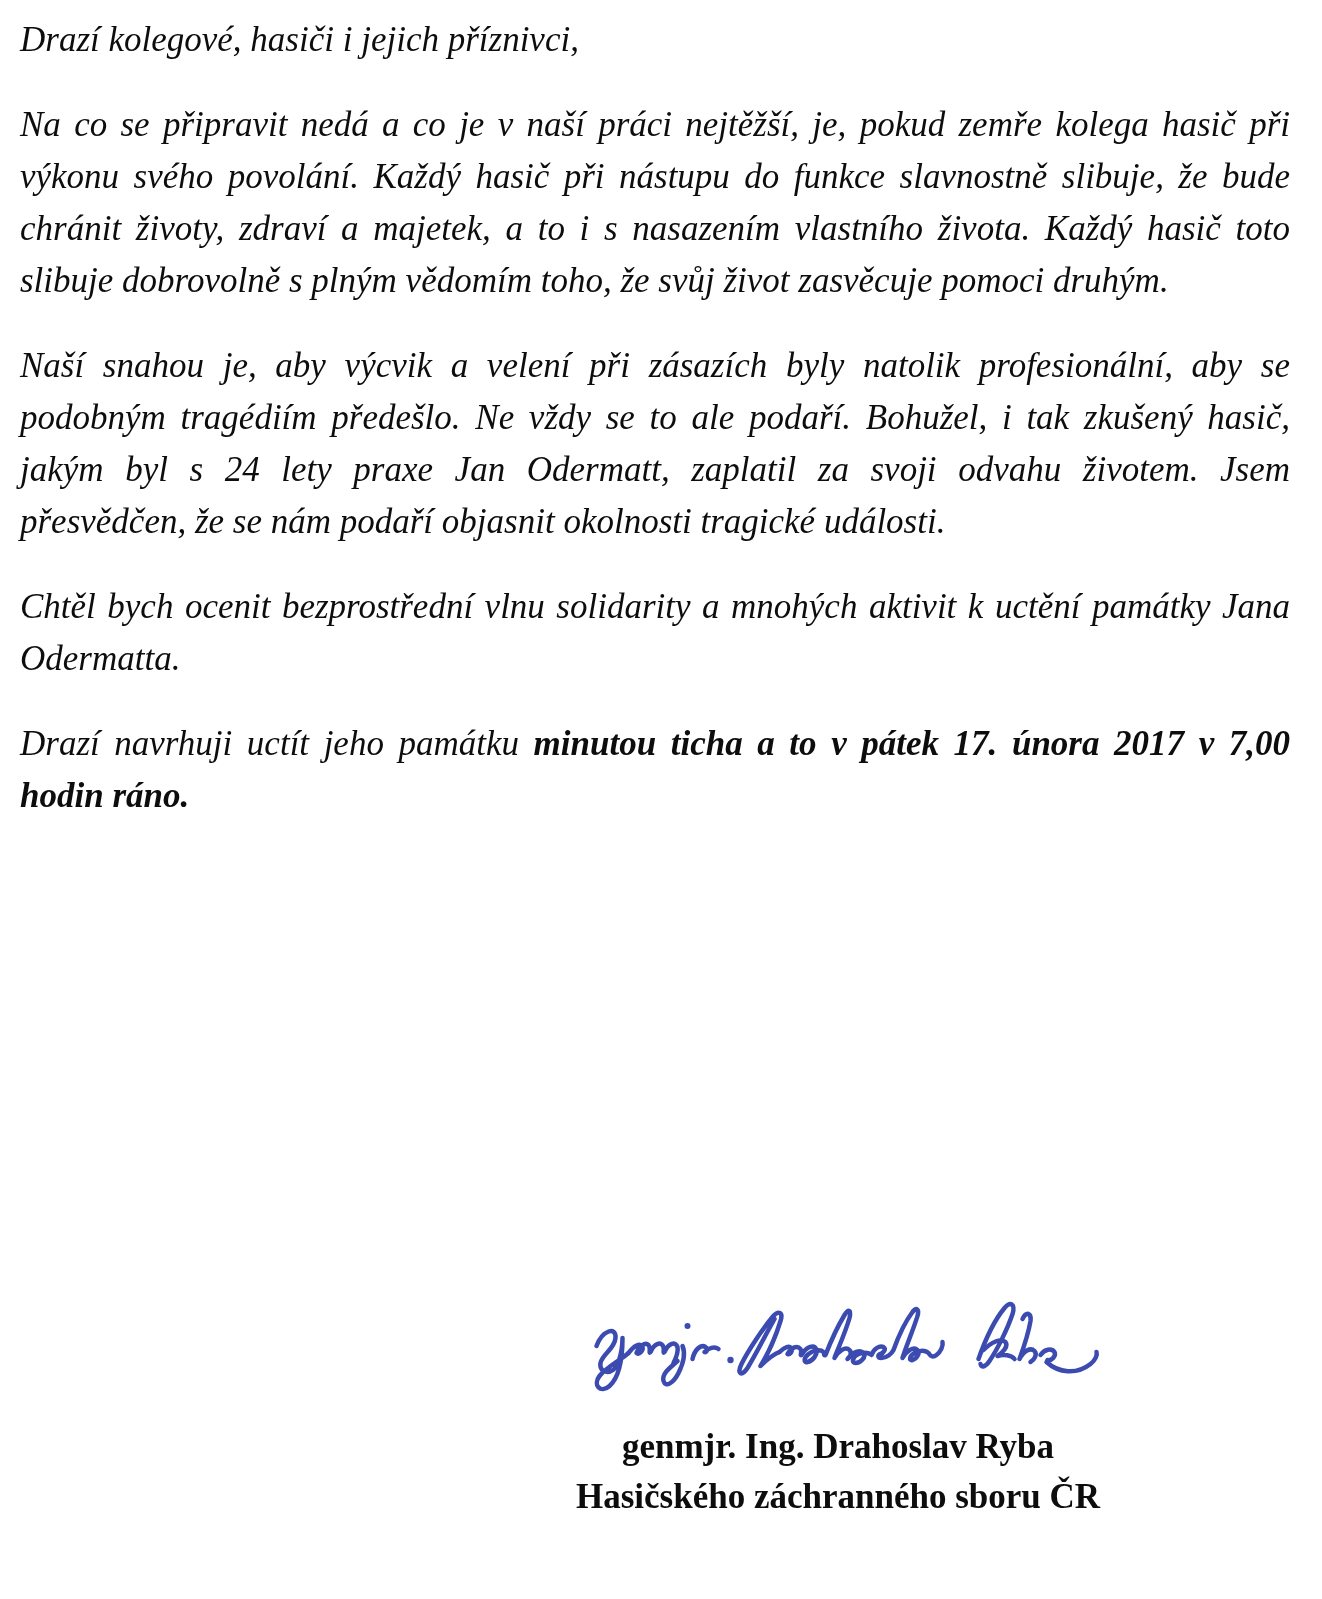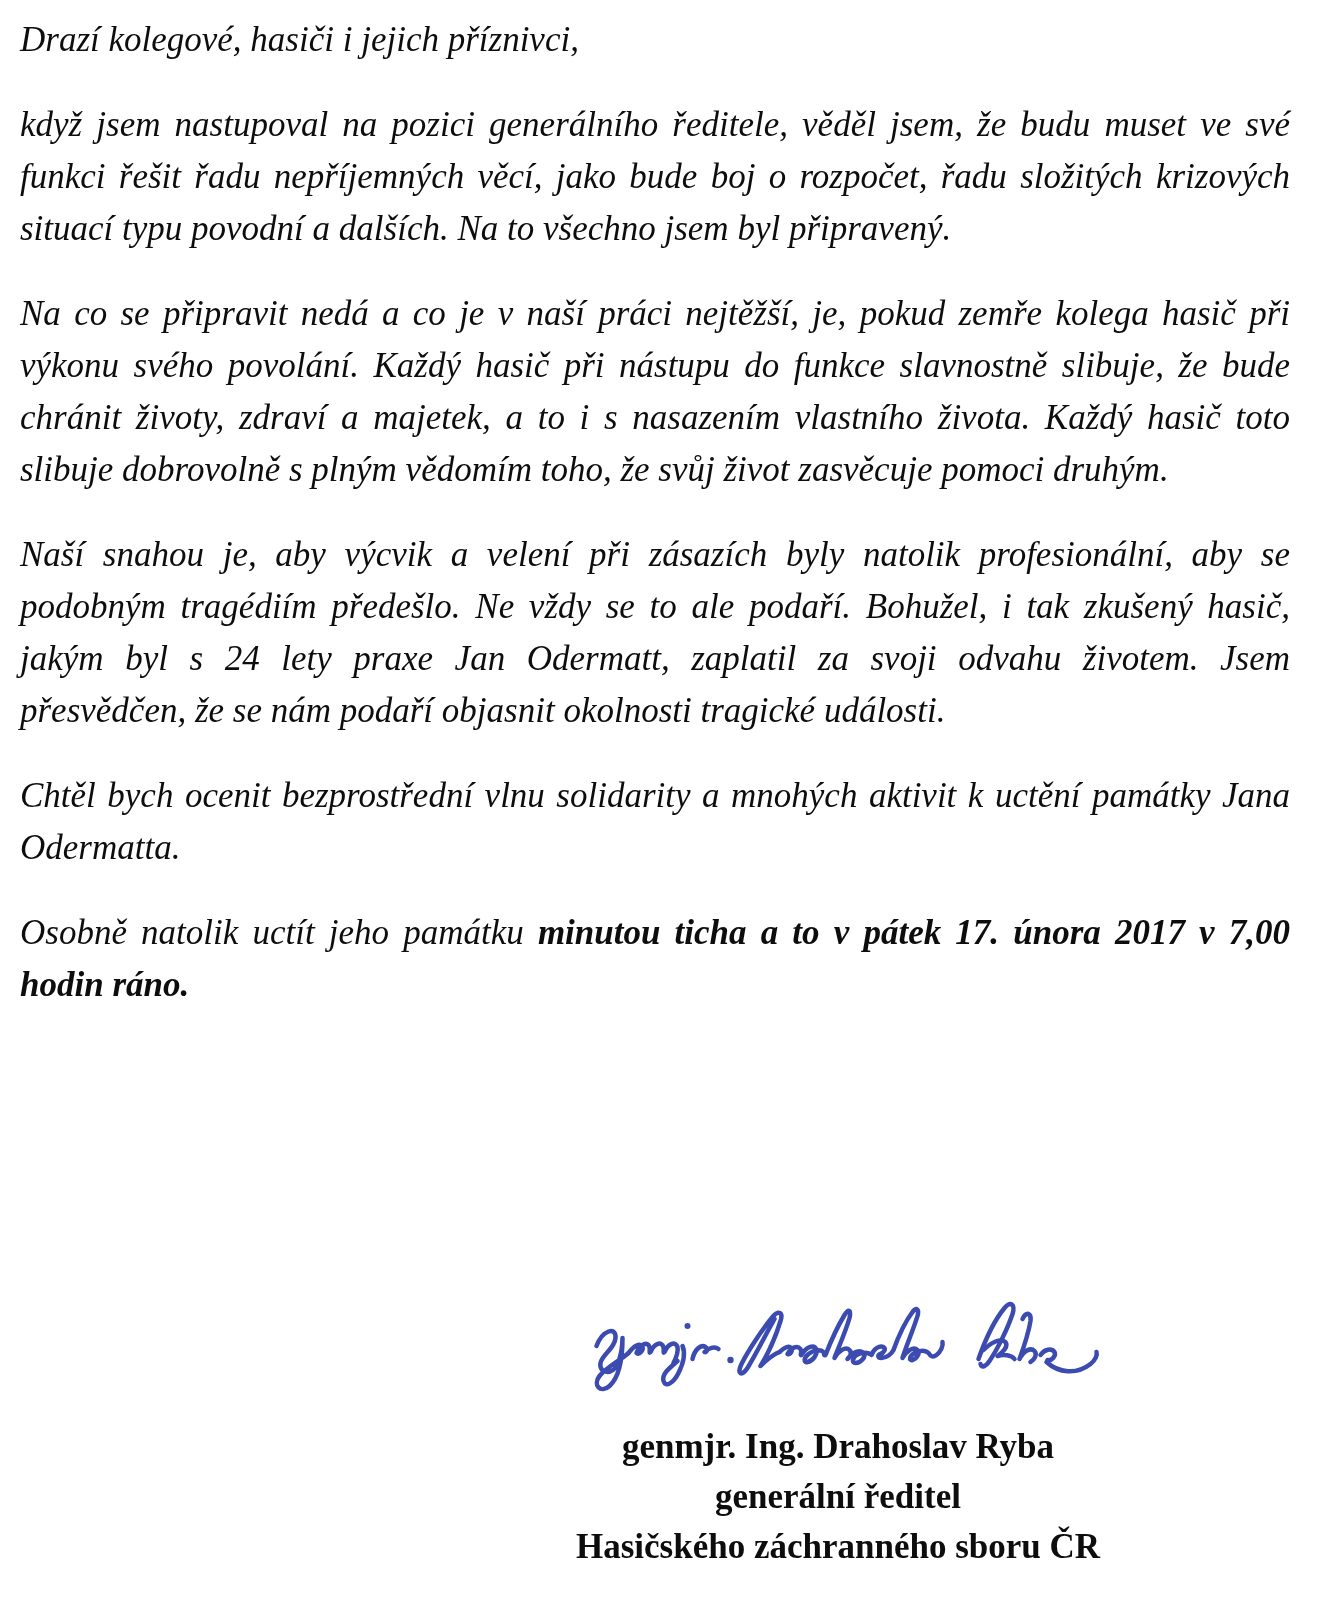--- a/index.html
+++ b/index.html
@@ -66,29 +66,28 @@
   }
 </style>
 </head>
 <body>
 
 <div class="page">
 
   <div class="text-col">
     <p class="salutation">Drazí kolegové, hasiči i jejich příznivci,</p>
 
-    <p>když jsem nastupoval na pozici generálního ředitele, věděl jsem, že budu muset ve své funkci řešit řadu nepříjemných věcí, jako bude boj o rozpočet, řadu složitých krizových situací typu povodní a dalších. Na to všechno jsem byl připravený.</p>
 
     <p>Na co se připravit nedá a co je v naší práci nejtěžší, je, pokud zemře kolega hasič při výkonu svého povolání. Každý hasič při nástupu do funkce slavnostně slibuje, že bude chránit životy, zdraví a majetek, a to i s nasazením vlastního života. Každý hasič toto slibuje dobrovolně s plným vědomím toho, že svůj život zasvěcuje pomoci druhým.</p>
 
     <p>Naší snahou je, aby výcvik a velení při zásazích byly natolik profesionální, aby se podobným tragédiím předešlo. Ne vždy se to ale podaří. Bohužel, i tak zkušený hasič, jakým byl s 24 lety praxe Jan Odermatt, zaplatil za svoji odvahu životem. Jsem přesvědčen, že se nám podaří objasnit okolnosti tragické události.</p>
 
     <p>Chtěl bych ocenit bezprostřední vlnu solidarity a mnohých aktivit k uctění památky Jana Odermatta.</p>
 
-    <p><span>Osobně natolik uctít jeho památku </span><span class="closing-bold">minutou ticha a to v pátek 17. února 2017 v 7,00 hodin ráno.</span></p>
+    <p><span>Drazí navrhuji uctít jeho památku </span><span class="closing-bold">minutou ticha a to v pátek 17. února 2017 v 7,00 hodin ráno.</span></p>
   </div>
 
   <svg class="handwritten-signature" viewBox="0 0 520 140" role="img" aria-label="genmjr. Drahoslav Ryba">
 
     <path d="M16,84 C22,68 36,64 35,76 C34,87 22,92 20,101 C18,112 33,114 38,100 C41,91 42,82 42,76 C42,95 39,115 29,124 C20,132 12,123 19,114 C26,105 40,98 48,91"></path>
     <path d="M48,91 C53,84 60,80 62,85 C63,89 58,93 56,91 C60,82 67,79 69,85 C70,89 68,92 70,90 C74,81 81,79 83,85 C84,89 82,92 84,90 C88,81 95,79 97,85 C98,90 95,97 93,101"></path>
     <path d="M102,84 C105,91 103,101 98,111 C93,121 85,126 83,119 C81,112 89,106 97,99"></path>
     <circle cx="107" cy="64" r="3"></circle>
     <path d="M112,97 C114,88 120,82 125,85 C128,87 126,91 124,90 C128,86 134,84 138,87"></path>
     <circle cx="150" cy="98" r="3.2"></circle>
@@ -98,17 +97,16 @@
 
     <path d="M398,97 C404,80 414,58 424,46 C430,39 435,42 432,52 C427,67 417,87 409,99 C405,105 401,106 400,102"></path>
     <path d="M403,88 C411,80 420,76 425,80 C428,84 423,90 417,94 C423,92 431,93 434,97"></path>
     <path d="M442,57 C446,49 451,51 450,59 C448,71 443,86 439,97 C443,89 450,85 454,89 C457,92 454,98 450,100"></path>
     <path d="M460,93 C464,87 471,86 474,90 C476,94 471,99 467,98"></path>
     <path d="M466,100 C478,111 496,113 510,102 C515,98 517,93 516,90"></path>
   </svg>
 
   <div class="signature-block">
     <div>genmjr. Ing. Drahoslav Ryba</div>
-    <div>generální ředitel</div>
     <div>Hasičského záchranného sboru ČR</div>
   </div>
 
 </div>
 
 </body></html>

